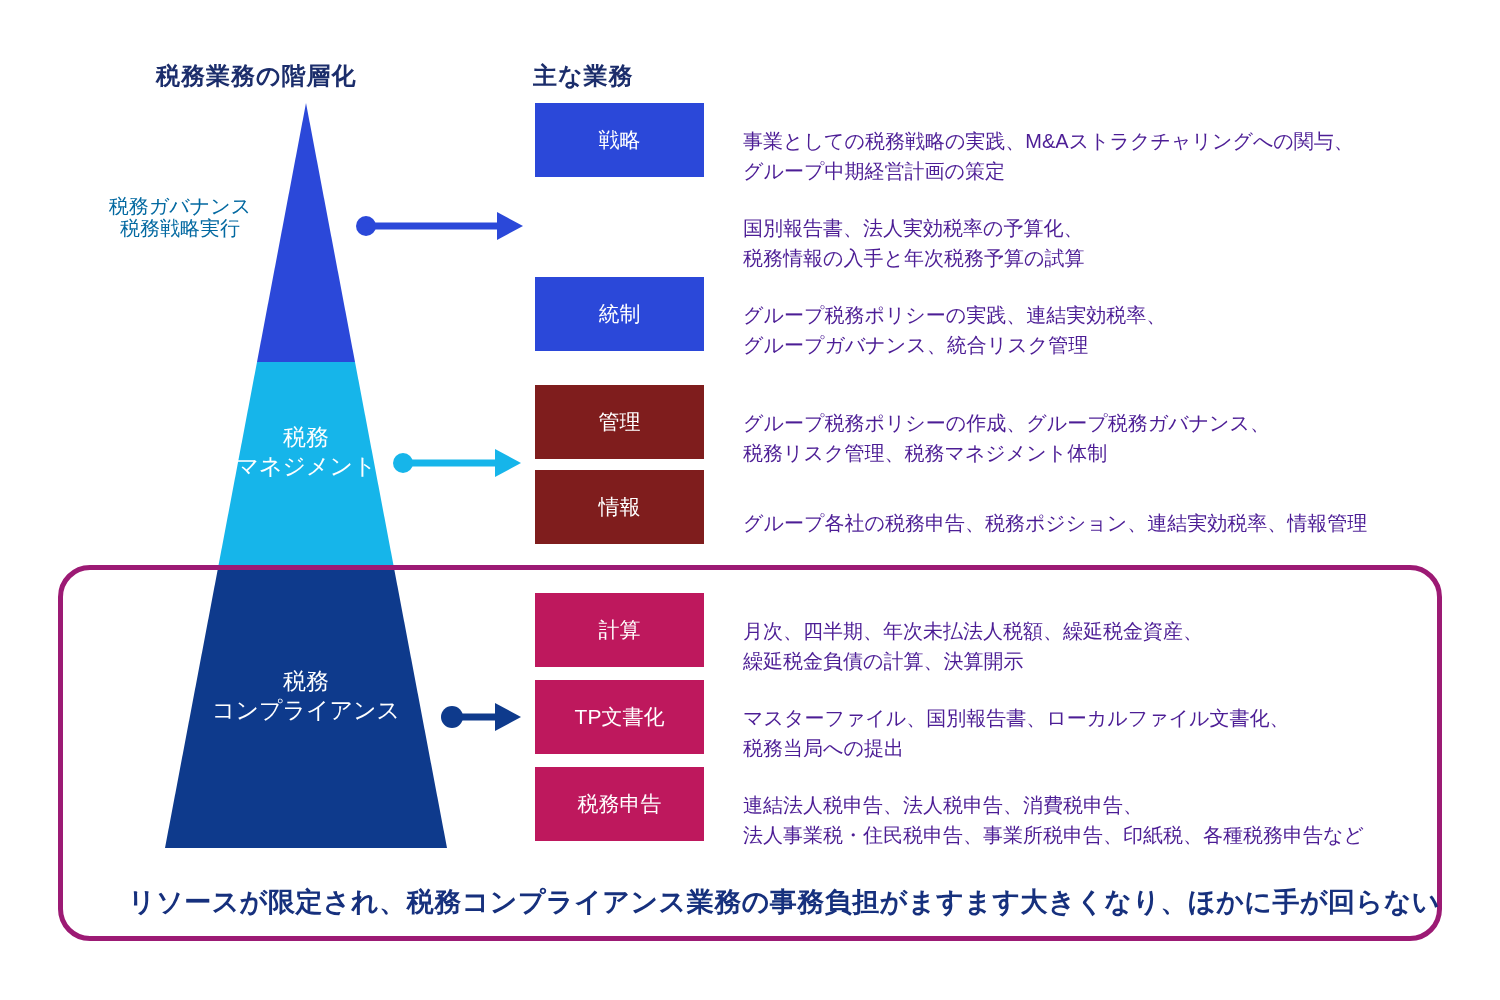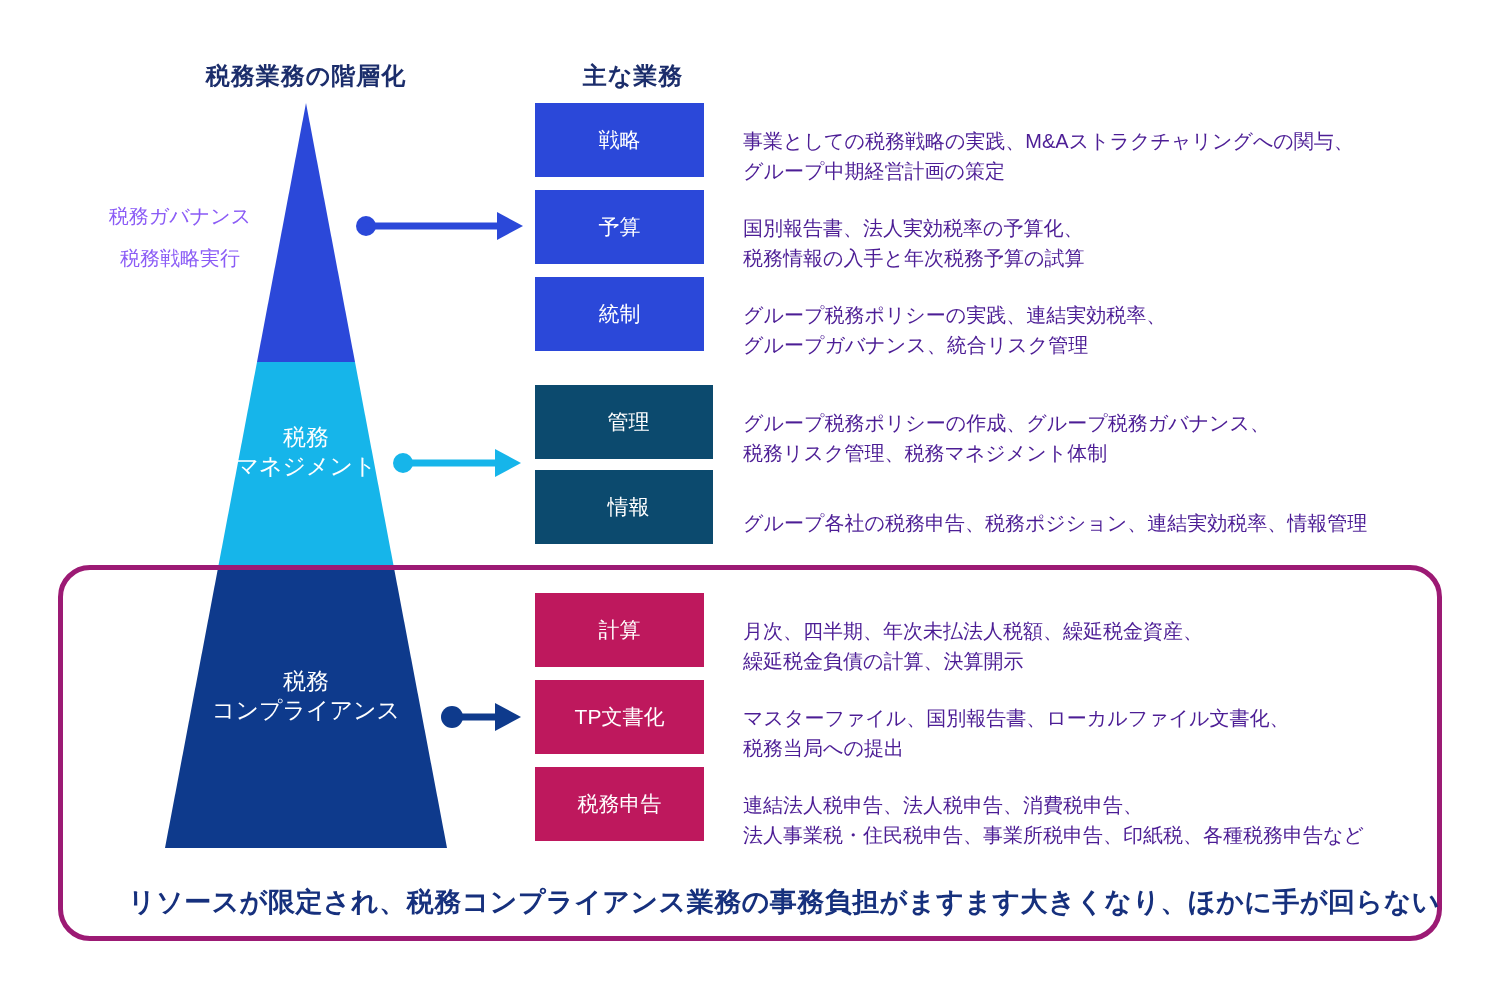--- a/index.html
+++ b/index.html
@@ -8,43 +8,43 @@
     position:relative;
     width:1500px;height:1000px;
     background:#ffffff;
     font-family:"Liberation Sans", sans-serif;
     overflow:hidden;
   }
   .layer-svg{position:absolute;left:0;top:0;z-index:1;}
   .heading{
     position:absolute;
     font-size:24px;font-weight:bold;color:#1b2d6b;
-    text-align:center;letter-spacing:1px;z-index:3;
+    letter-spacing:1px;z-index:3;
   }
   .heading.left{left:156px;top:60px;width:300px;}
   .heading.right{left:533px;top:60px;width:200px;}
   .side-label{
     position:absolute;left:80px;top:195px;width:200px;
-    font-size:20px;line-height:42px;color:#8b5cf6;
+    font-size:20px;line-height:22px;color:#0369a1;
     text-align:center;white-space:pre-line;z-index:3;
   }
   .pyr-label{
     position:absolute;color:#ffffff;text-align:center;
     font-size:23px;line-height:29px;white-space:pre-line;z-index:3;
   }
   .pyr-label.mgmt{left:206px;top:423px;width:200px;}
   .pyr-label.comp{left:196px;top:667px;width:220px;}
   .row{position:absolute;left:0;width:1500px;height:74px;z-index:2;}
   .task-box{
     position:absolute;left:535px;top:0;width:169px;height:74px;
     display:flex;align-items:center;justify-content:center;
     color:#ffffff;font-size:21px;
   }
   .tier-blue{background:#2b48d9;}
-  .tier-cyan{background:#0c4a6e;padding-left:9px;}
+  .tier-cyan{background:#7f1d1d;}
   .tier-navy{background:#be185d;}
   .task-desc{
     position:absolute;left:743px;top:16px;width:730px;height:74px;
     display:flex;align-items:center;
     font-size:20px;line-height:30px;color:#4c1d95;
     white-space:pre-line;
   }
   .callout{
     position:absolute;left:58px;top:565px;width:1384px;height:376px;
     border:5px solid #9c1a74;border-radius:32px;
@@ -94,21 +94,20 @@
 マネジメント</div>
   <div class="pyr-label comp">税務
 コンプライアンス</div>
 
   <div class="row" style="top:103px">
     <div class="task-box tier-blue">戦略</div>
     <div class="task-desc">事業としての税務戦略の実践、M&amp;Aストラクチャリングへの関与、
 グループ中期経営計画の策定</div>
   </div>
   <div class="row" style="top:190px">
-    <div class="task-box tier-blue">予算</div>
     <div class="task-desc">国別報告書、法人実効税率の予算化、
 税務情報の入手と年次税務予算の試算</div>
   </div>
   <div class="row" style="top:277px">
     <div class="task-box tier-blue">統制</div>
     <div class="task-desc">グループ税務ポリシーの実践、連結実効税率、
 グループガバナンス、統合リスク管理</div>
   </div>
   <div class="row" style="top:385px">
     <div class="task-box tier-cyan">管理</div>

